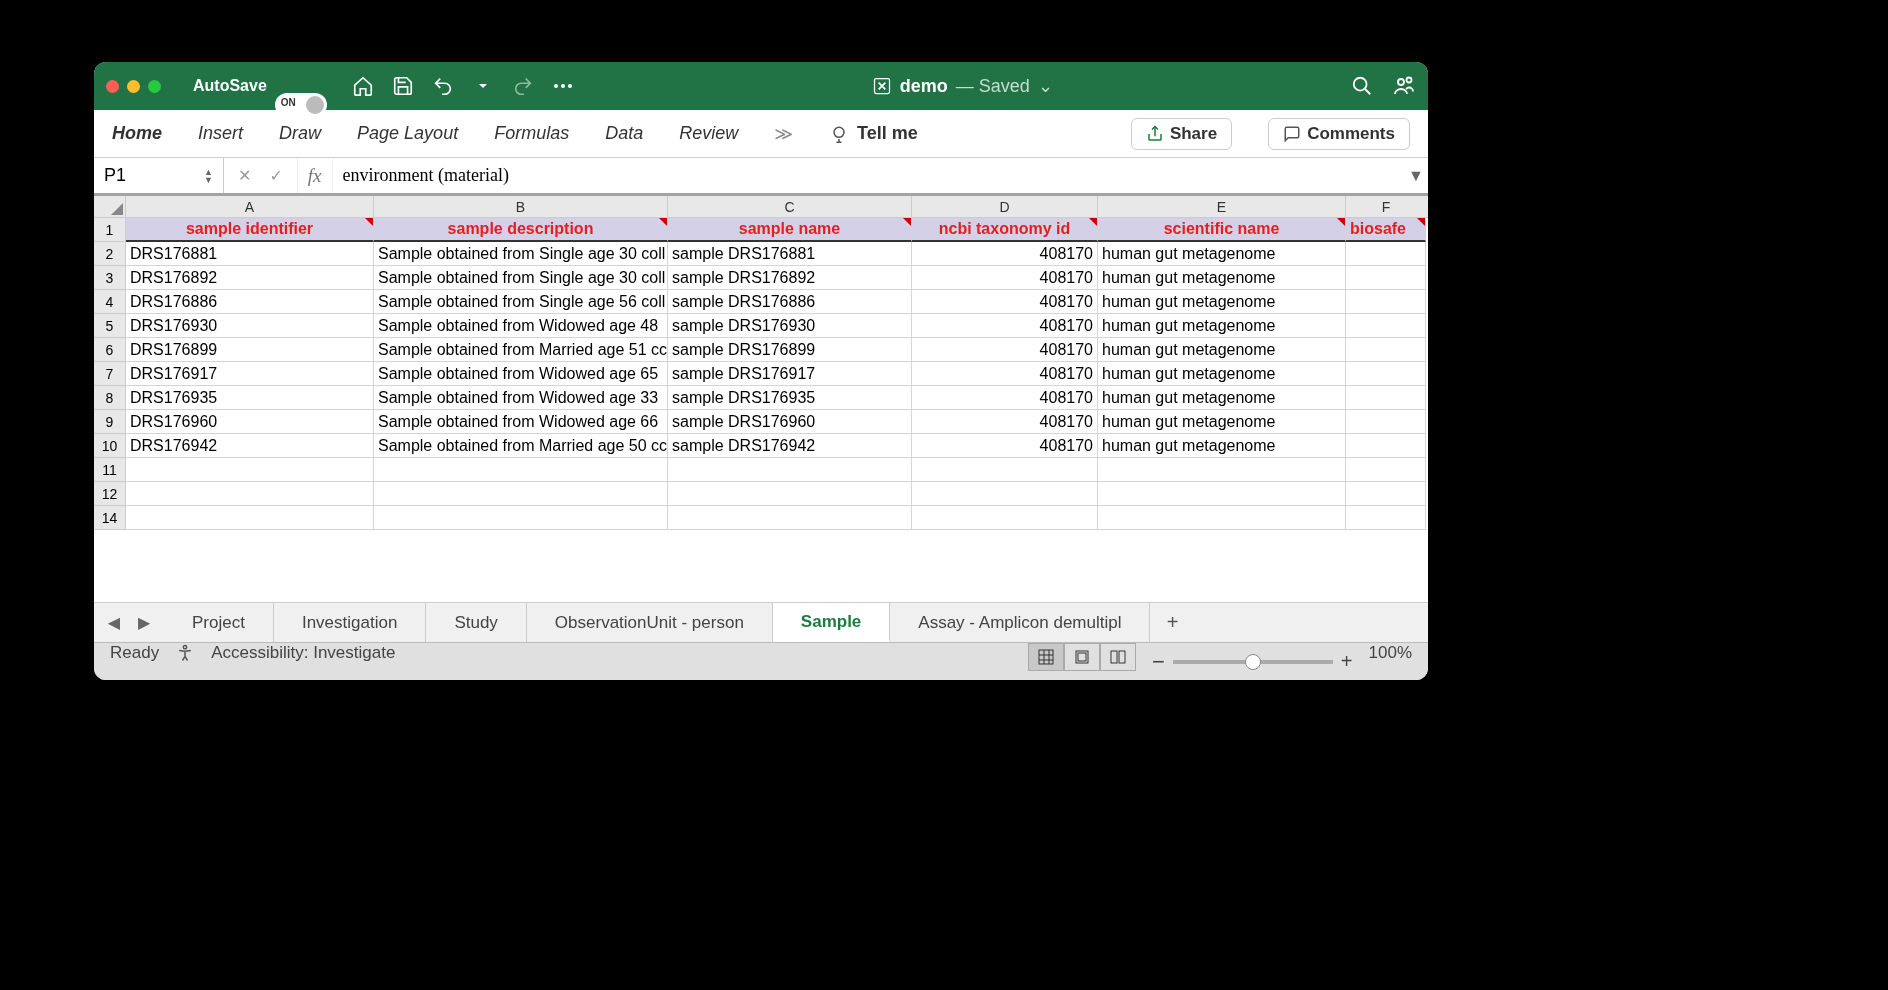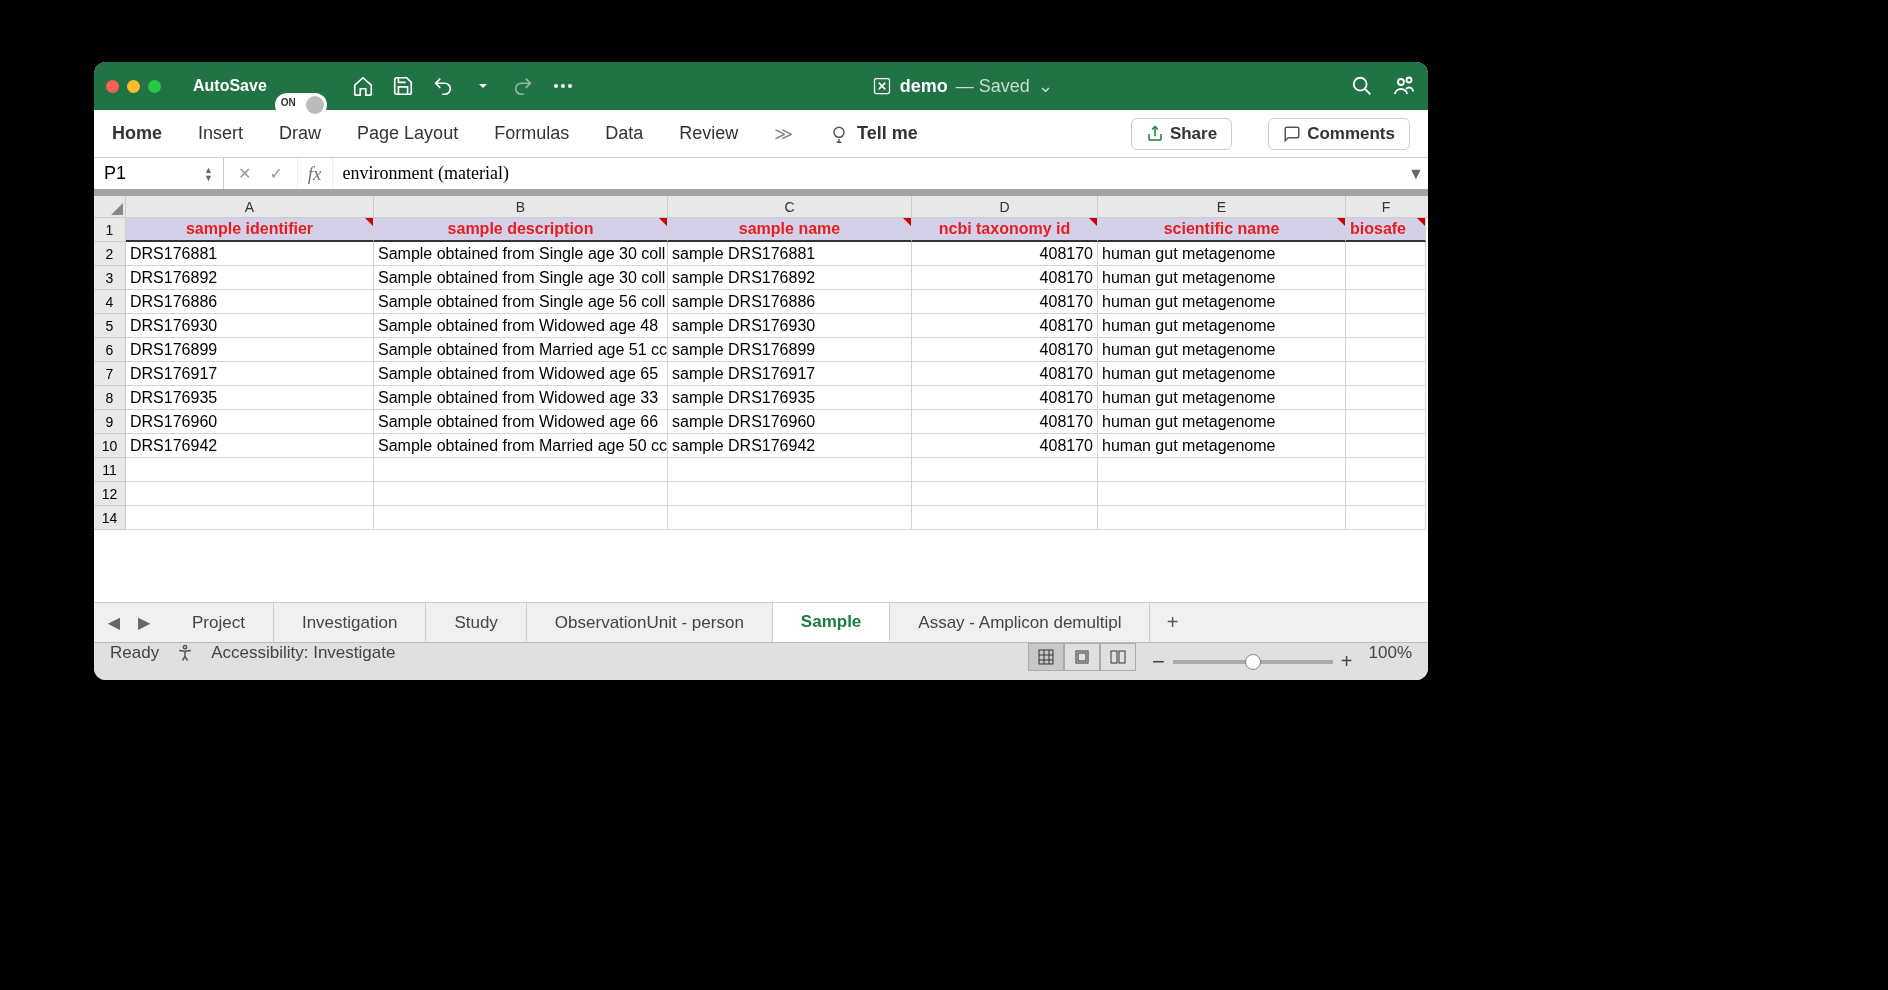--- a/index.html
+++ b/index.html
@@ -53,41 +53,41 @@
   background: #fff;
   height: 48px;
   display: flex;
   align-items: center;
   padding: 0 18px;
   gap: 36px;
   border-bottom: 1px solid #d0d0d0;
   font-size: 18px;
   color: #333;
 }
-.ribbon .tab { cursor:pointer; }
+.ribbon .tab { cursor:pointer;font-style:italic; }
 .ribbon .tab.home { font-weight:700; }
 .ribbon-spacer { flex:1; }
 .tellme { display:flex; align-items:center; gap:8px; }
 .tellme svg { width:20px; height:20px; }
 .ribbon-btn {
   border: 1px solid #ccc;
   border-radius: 6px;
   padding: 5px 14px;
   font-size: 17px;
   font-weight:600;
   color:#333;
   display:flex;
   align-items:center;
   gap:6px;
 }
 .formula-bar {
   height: 38px;
   display: flex;
   align-items: stretch;
-  border-bottom: 7px solid #a3a3a3;
+  border-bottom: 3px solid #a3a3a3;
 }
 .name-box {
   width: 130px;
   border-right: 1px solid #ccc;
   display:flex;
   align-items:center;
   padding: 0 10px;
   font-size: 18px;
   justify-content:space-between;
 }

